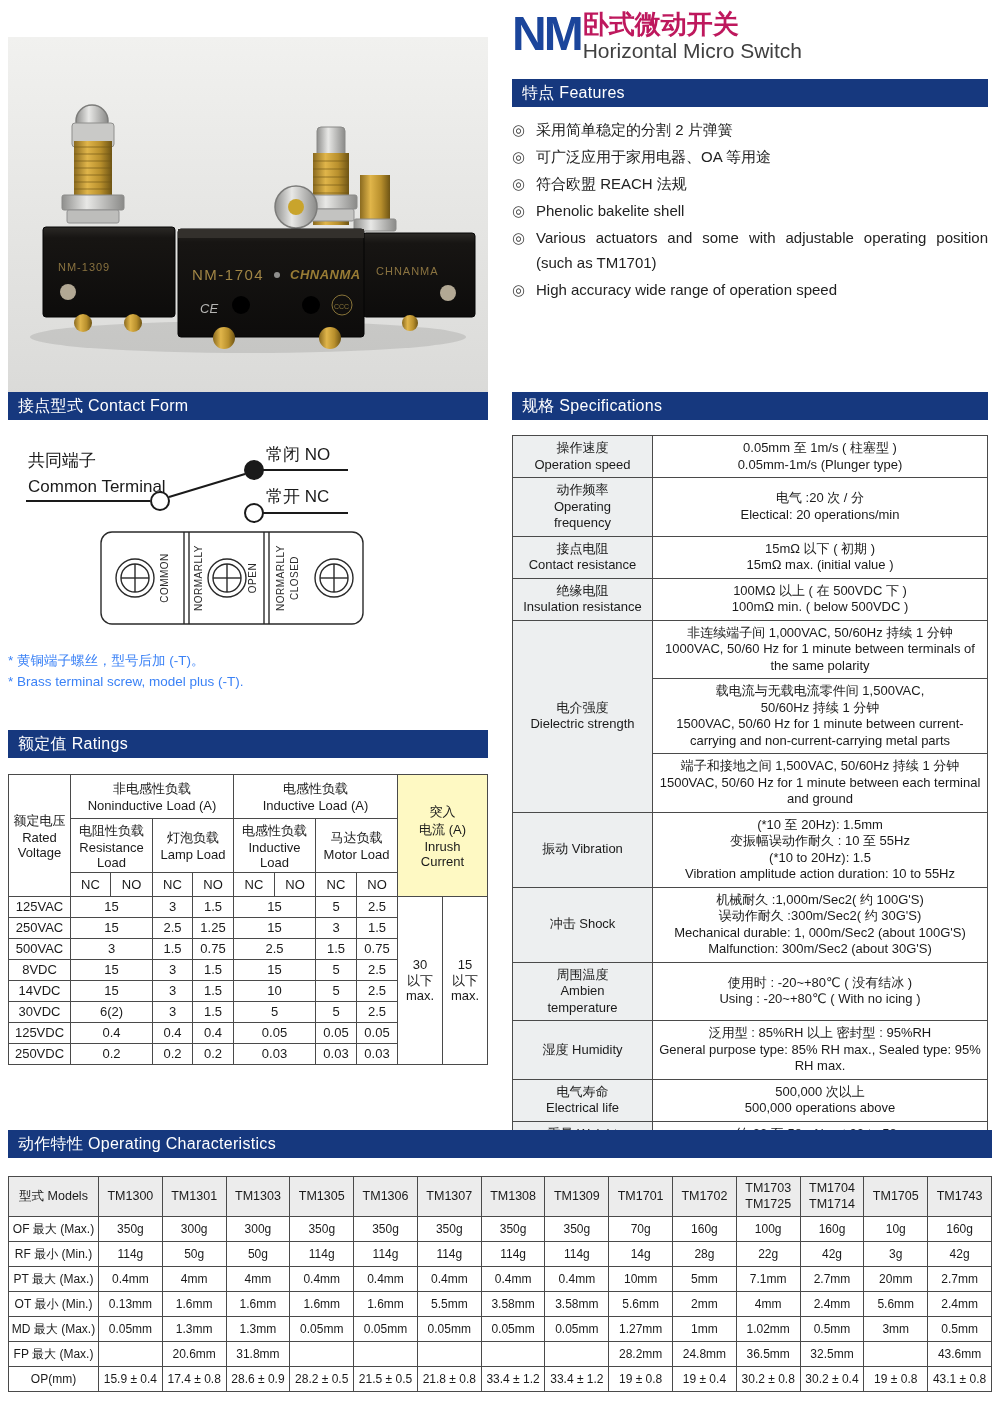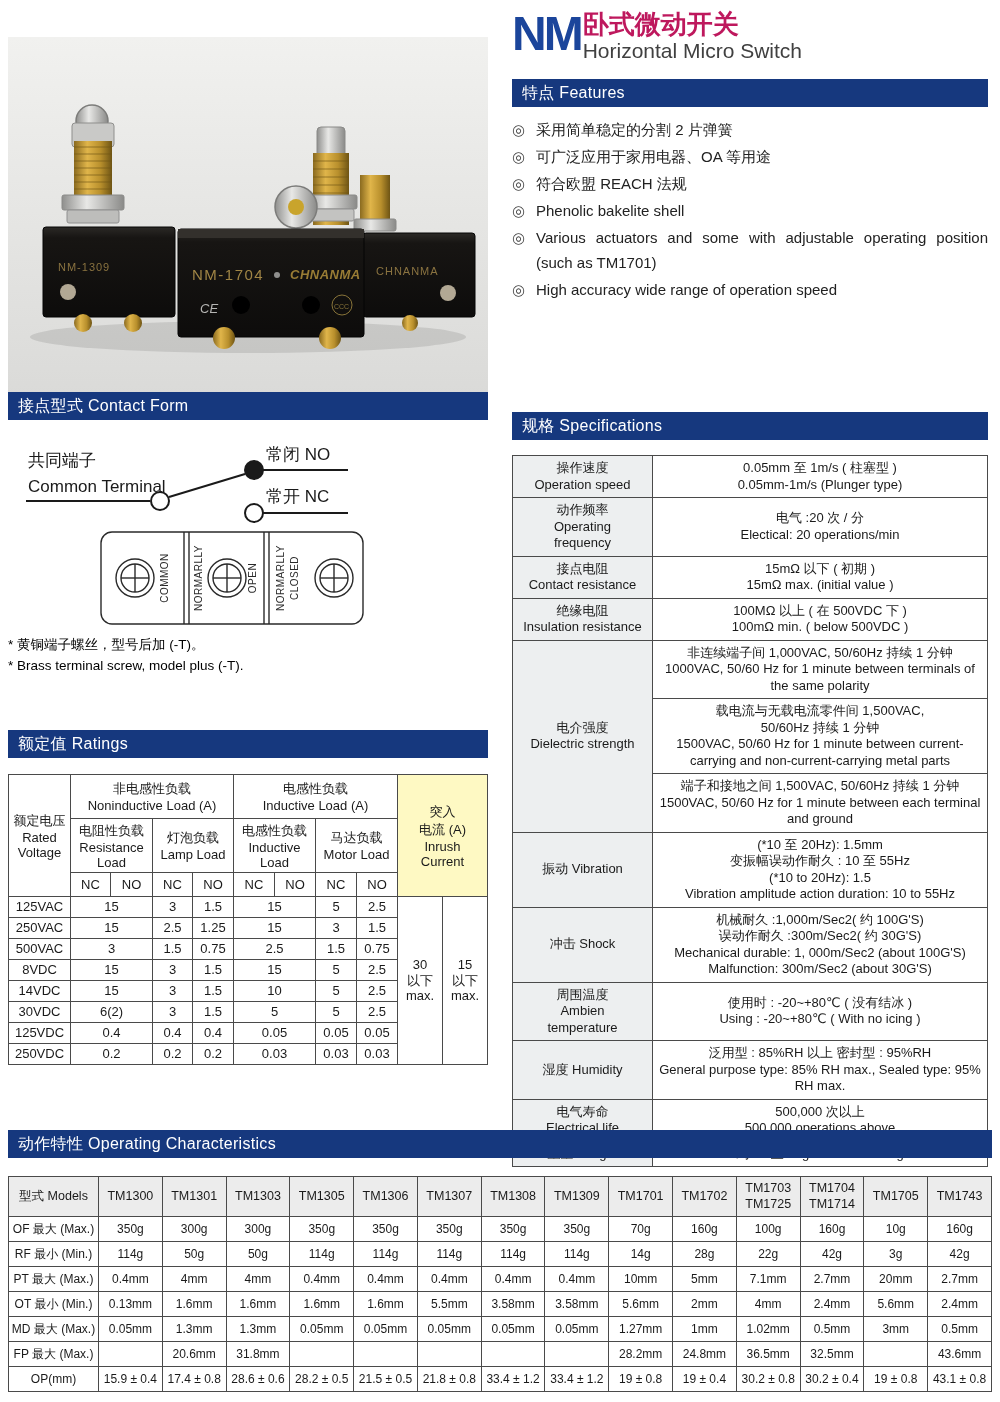--- a/index.html
+++ b/index.html
@@ -39,21 +39,21 @@
   .spec-table td { padding:4px 5px; line-height:1.27; }
   .spec-label { background:#edeff0;margin-top:32px; }
 
   
   .op-table { width:984px; margin-top:18px; table-layout:fixed; font-size:12px; }
   .op-table th { background:#ececec; height:40px; line-height:1.25; font-size:12.5px; }
   .op-table td { height:25px; }
 
   
   .contact-svg { display:block; margin-top:8px; }
-  .notes { margin-top:4px; font-size:13.5px; line-height:21px; color:#000000; }
+  .notes { margin-top:20px; font-size:13.5px; line-height:21px; color:#3b82f6; }
 </style>
 </head>
 <body>
 
 <div class="abs" style="left:8px; top:8px; width:480px; height:362px;margin-top:29px;">
   <svg width="480" height="362" viewBox="0 0 480 362">
     <defs>
       <linearGradient id="bgc" x1="0" y1="0" x2="0" y2="1">
         <stop offset="0" stop-color="#f1f1ef"></stop>
           <stop offset="1" stop-color="#dadad8"></stop>
@@ -345,21 +345,21 @@
           <td>0.2</td>
           <td>0.2</td>
           <td colspan="2">0.03</td>
           <td>0.03</td>
           <td>0.03</td>
         </tr>
       </tbody>
   </table>
 </div>
 
-<div class="abs" style="left:512px; top:412px; width:476px;">
+<div class="abs" style="left:512px; top:392px; width:476px;">
   <div class="bar">规格 Specifications</div>
   <table class="spec-table">
     <colgroup>
         <col style="width:140px">
         <col>
       </colgroup>
     <tbody id="spec-body">
         <tr>
           <td rowspan="1" class="spec-label">操作速度
 Operation speed</td>
@@ -581,21 +581,21 @@
           <td>24.8mm</td>
           <td>36.5mm</td>
           <td>32.5mm</td>
           <td></td>
           <td>43.6mm</td>
         </tr>
         <tr>
           <td>OP(mm)</td>
           <td>15.9 ± 0.4</td>
           <td>17.4 ± 0.8</td>
-          <td>28.6 ± 0.6</td>
+          <td>28.6 ± 0.9</td>
           <td>28.2 ± 0.5</td>
           <td>21.5 ± 0.5</td>
           <td>21.8 ± 0.8</td>
           <td>33.4 ± 1.2</td>
           <td>33.4 ± 1.2</td>
           <td>19 ± 0.8</td>
           <td>19 ± 0.4</td>
           <td>30.2 ± 0.8</td>
           <td>30.2 ± 0.4</td>
           <td>19 ± 0.8</td>

